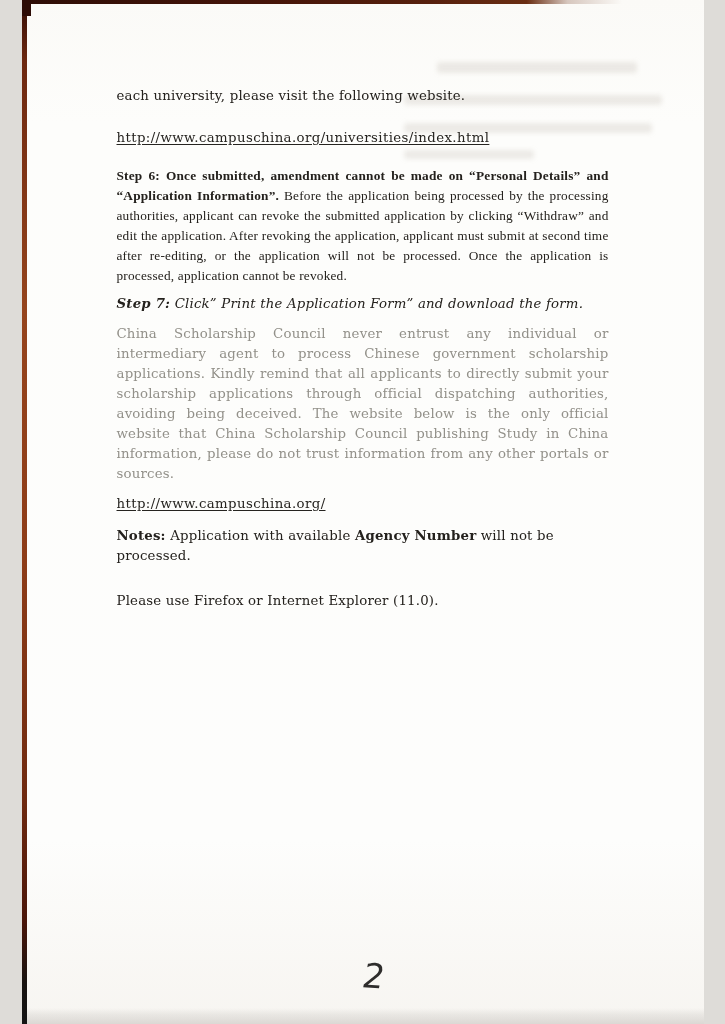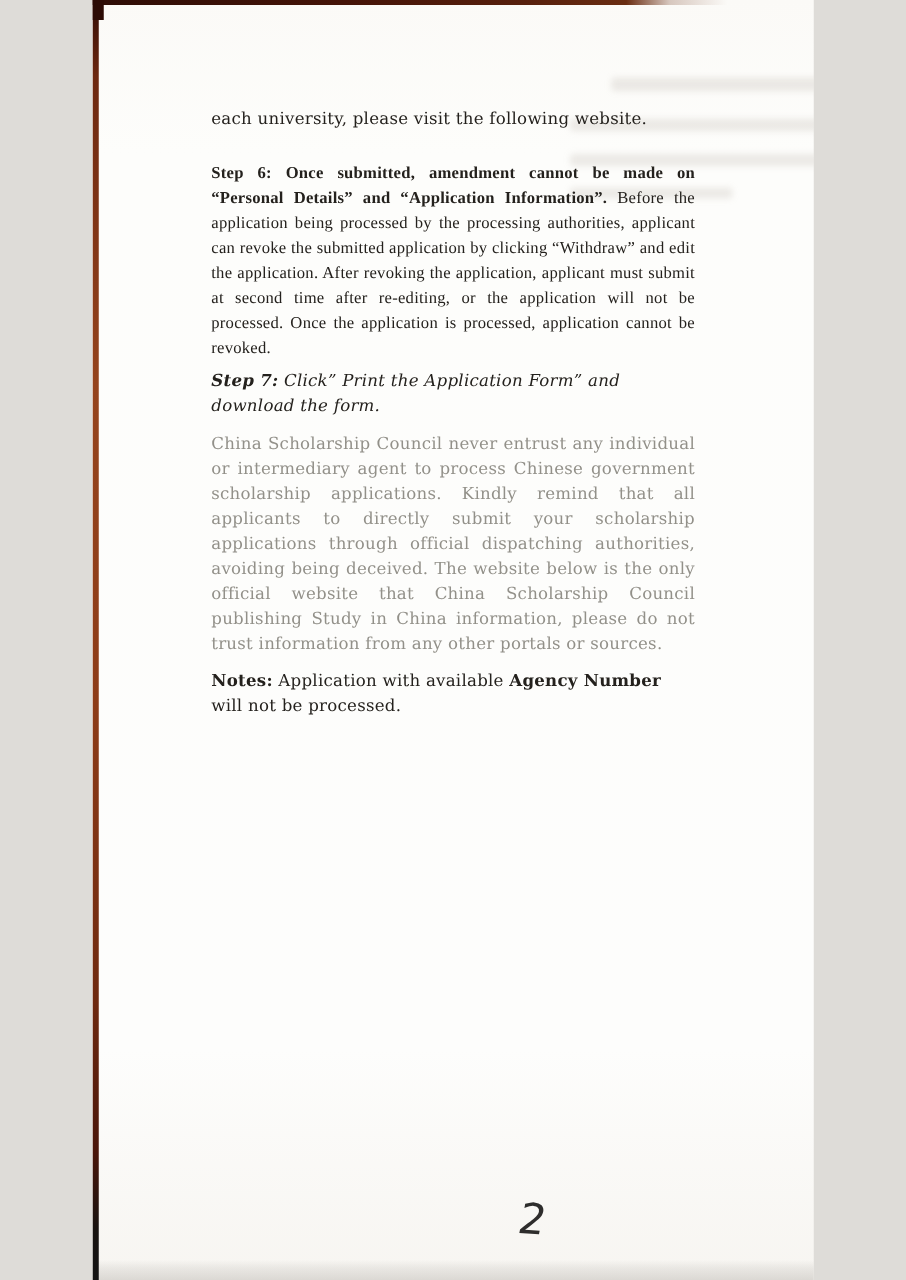--- a/index.html
+++ b/index.html
@@ -1,18 +1,18 @@
 <!DOCTYPE html>
 <html><head>
 <meta charset="utf-8">
 <style>
   html,body{margin:0;padding:0;background:#dedcd8;}
   .page{
     position:relative;
-    width:577px;height:1024px;
+    width:682px;height:1024px;
     margin:0 auto;
     background:linear-gradient(180deg,#fbfaf7 0%,#fdfdfb 12%,#fdfdfc 82%,#f7f5f1 100%);
     overflow:hidden;
     font-family:"DejaVu Serif", serif;
     color:#24211d;
   }
   .content{
     position:absolute; inset:0;
     padding:86px 95px 0 95px;
     box-sizing:border-box;
@@ -84,32 +84,35 @@
 
   <div class="ghost g1"></div>
   <div class="ghost g2"></div>
   <div class="ghost g3"></div>
   <div class="ghost g4"></div>
 
   <div class="content">
 
     <p class="m-intro">each university, please visit the following website.</p>
 
+    <p class="m-link1"><a href="#" class="doc-link">http://www.campuschina.org/universities/index.html</a></p>
 
 
     <p class="justify m-step6"><strong>Step 6: Once submitted, amendment cannot be made on “Personal Details” and “Application Information”.</strong><span> Before the application being processed by the processing authorities, applicant can revoke the submitted application by clicking “Withdraw” and edit the application. After revoking the application, applicant must submit at second time after re-editing, or the application will not be processed. Once the application is processed, application cannot be revoked.</span></p>
 
     <p class="m-step7"><strong>Step 7:</strong><span> Click” Print the Application Form” and download the form.</span></p>
 
 
     <p class="justify gray m-disc">China Scholarship Council never entrust any individual or intermediary agent to process Chinese government scholarship applications. Kindly remind that all applicants to directly submit your scholarship applications through official dispatching authorities, avoiding being deceived. The website below is the only official website that China Scholarship Council publishing Study in China information, please do not trust information from any other portals or sources.</p>
 
+    <p class="m-link2"><a href="#" class="doc-link">http://www.campuschina.org/</a></p>
 
     <p class="m-notes"><strong>Notes:</strong><span> Application with available </span><strong>Agency Number</strong><span> will not be processed.</span></p>
 
+    <p class="m-browser">Please use Firefox or Internet Explorer (11.0).</p>
 
 
 
   </div>
 
   <div class="pagenum">2</div>
 
   <div class="edge-left"></div>
   <div class="corner-tl"></div>
   <div class="edge-top"></div>

